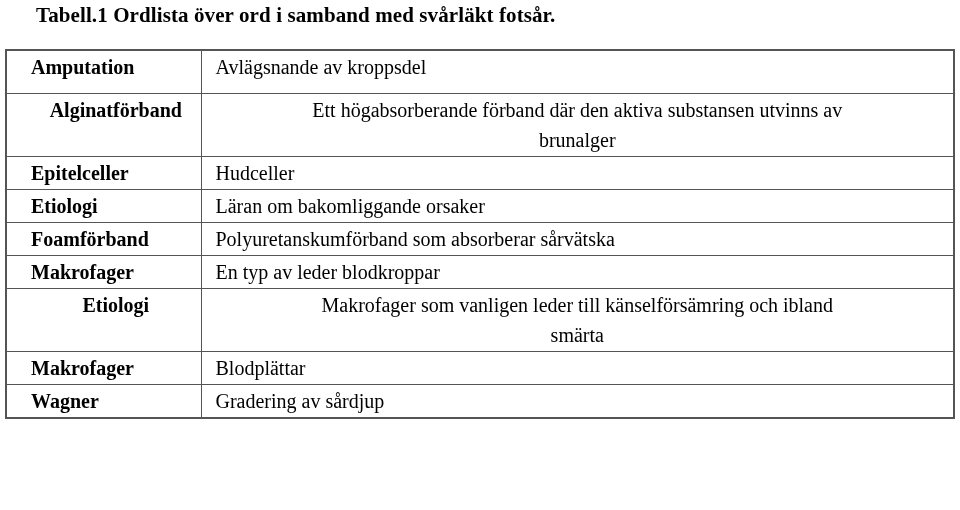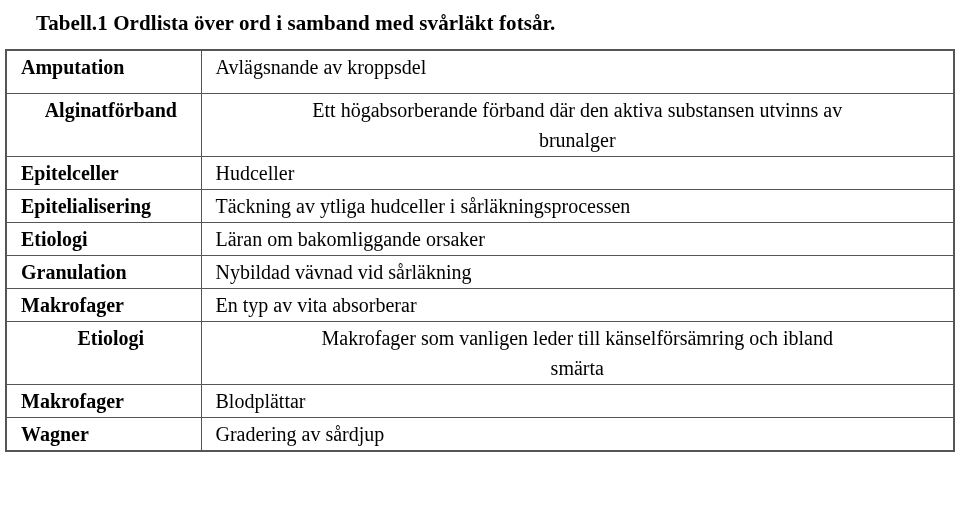--- a/index.html
+++ b/index.html
@@ -16,21 +16,21 @@
   }
   .page {
     position: relative;
     width: 960px;
     height: 510px;
     background: #ffffff;
   }
   .caption {
     position: absolute;
     left: 36px;
-    top: 8px;
+    top: 0;
     font-size: 21px;
     font-weight: bold;
     letter-spacing: 0.1px;
     white-space: nowrap;
     line-height: 30px;
     color: #000000;
   }
   .glossary-table {
     position: absolute;
     left: 5px;
@@ -45,21 +45,21 @@
 
   .glossary-table td {
     border: 1px solid #555555;
     padding: 1px 0 1px 0;
     vertical-align: top;
     font-size: 20px;
     line-height: 30px;
   }
   td.term {
     font-weight: bold;
-    padding-left: 14px;
+    padding-left: 24px;
     white-space: nowrap;
   }
   td.definition {
     font-weight: normal;
     padding-left: 14px;
     padding-right: 14px;
   }
   tr.row-tall td { height: 40px; }
   tr.row-wrap td { height: 58px; text-align: center; }
   tr.row-normal td { height: 28px; }
@@ -91,41 +91,35 @@
             <span class="def-line">brunalger</span>
           </td>
         </tr>
         <tr class="row-normal">
           <td class="term">Epitelceller</td>
           <td class="definition">
             <span class="def-line">Hudceller</span>
           </td>
         </tr>
         <tr class="row-normal">
-          <td class="term">Epitelialisering</td>
-          <td class="definition">
-            <span class="def-line">Täckning av ytliga hudceller i sårläkningsprocessen</span>
-          </td>
-        </tr>
-        <tr class="row-normal">
           <td class="term">Etiologi</td>
           <td class="definition">
             <span class="def-line">Läran om bakomliggande orsaker</span>
           </td>
         </tr>
         <tr class="row-normal">
-          <td class="term">Granulation</td>
+          <td class="term">Foamförband</td>
           <td class="definition">
-            <span class="def-line">Nybildad vävnad vid sårläkning</span>
+            <span class="def-line">Polyuretanskumförband som absorberar sårvätska</span>
           </td>
         </tr>
         <tr class="row-normal">
           <td class="term">Makrofager</td>
           <td class="definition">
-            <span class="def-line">En typ av vita absorberar</span>
+            <span class="def-line">En typ av leder blodkroppar</span>
           </td>
         </tr>
         <tr class="row-wrap">
           <td class="term">Etiologi</td>
           <td class="definition">
             <span class="def-line">Makrofager som vanligen leder till känselförsämring och ibland</span>
             <span class="def-line">smärta</span>
           </td>
         </tr>
         <tr class="row-normal">

